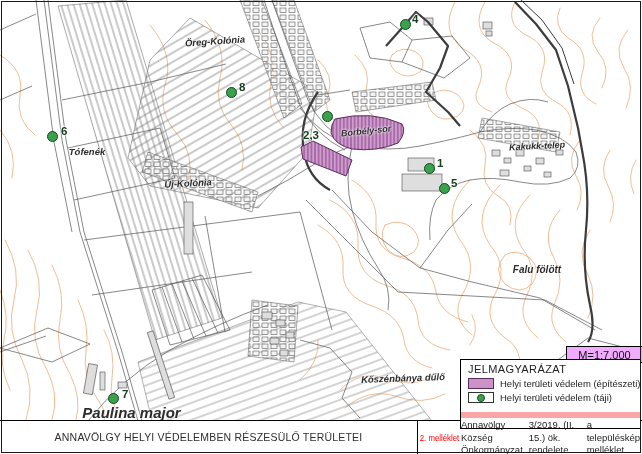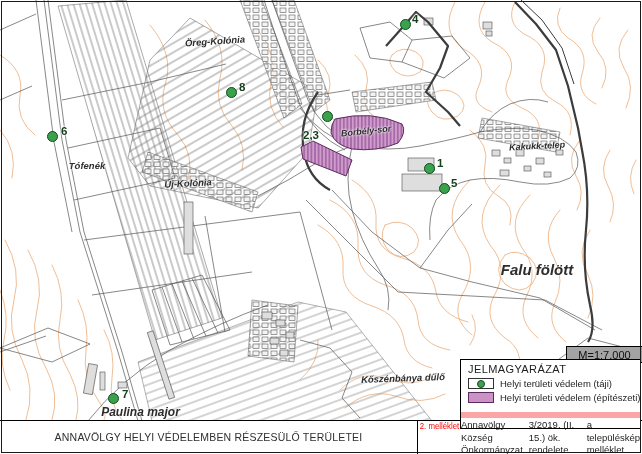--- a/index.html
+++ b/index.html
@@ -15,21 +15,21 @@
     position:absolute;z-index:12;font-weight:bold;font-size:11.5px;
     transform:translate(0,-50%);white-space:nowrap;
     text-shadow:0 0 2px #fff,0 0 2px #fff,0 0 3px #fff;
   }
   .place-label{
     position:absolute;z-index:11;font-style:italic;font-weight:bold;color:#2d2d2d;
     white-space:nowrap;text-shadow:0 0 2px rgba(255,255,255,.95),0 0 3px rgba(255,255,255,.9);
   }
   
   .scale-box{
-    position:absolute;left:566px;top:346px;width:75px;height:15px;background:#a3a3a3;
+    position:absolute;left:566px;top:346px;width:75px;height:15px;background:#f0abfc;
     border:1px solid #000;z-index:20;display:flex;align-items:center;justify-content:center;
     font-size:11px;color:#111;
   }
   
   .legend-col{position:absolute;left:460px;top:359px;width:181px;height:70px;background:#fff;border:1px solid #000;z-index:20;box-sizing:border-box;}
   .legend-body{padding:3px 5px 2px 7px;height:52px;box-sizing:border-box;}
   .legend-title{font-size:11px;color:#1d1d1d;letter-spacing:.4px;margin-bottom:3px;}
   .legend-row{display:flex;align-items:center;gap:6px;margin-bottom:3px;}
   .swatch{width:26px;height:11px;box-sizing:border-box;flex:0 0 auto;}
   .swatch.point{background:#fff;border:1px solid #333;display:flex;align-items:center;justify-content:center;}
@@ -38,21 +38,21 @@
   .attr-box{border-top:6px solid #fca5a5;height:40px;display:flex;flex-direction:row;align-items:center;justify-content:center;}
   .attr-line{font-size:9.5px;color:#1d1d1d;line-height:1.3;}
   
   .bottom-band{position:absolute;left:0;top:420px;width:642px;height:34px;z-index:15;display:flex;}
   .title-box{
     width:418px;border-top:1px solid #000;border-right:1px solid #000;background:#fff;
     display:flex;flex-direction:row;align-items:center;justify-content:center;box-sizing:border-box;
   }
   .title-line{font-size:10.5px;color:#2e2e2e;letter-spacing:.2px;line-height:1.35;}
   .annex-box{
-    width:43px;border-top:1px solid #000;background:#fff;display:flex;align-items:flex-start;
+    width:43px;border-top:1px solid #000;background:#fff;display:flex;align-items:center;
     justify-content:center;box-sizing:border-box;overflow:hidden;
   }
   .annex-text{font-size:8.5px;white-space:nowrap;transform:scaleX(.92);}
   .band-fill{flex:1;border-top:1px solid #000;background:#fff;box-sizing:border-box;}
 </style>
 </head>
 <body>
 
 <div class="sheet">
 
@@ -218,47 +218,47 @@
       <span class="marker-label" style="left: 303px; top: 103px; color: rgb(22, 64, 29); margin-top: 32px;">2,3</span>
       <div class="marker-dot" style="left: 46.5px; top: 130.5px; background: rgb(58, 162, 77); border: 1.5px solid rgb(18, 74, 30);"></div>
       <span class="marker-label" style="left: 61px; top: 131px; color: rgb(22, 64, 29);">6</span>
       <div class="marker-dot" style="left: 423.5px; top: 162.5px; background: rgb(58, 162, 77); border: 1.5px solid rgb(18, 74, 30);"></div>
       <span class="marker-label" style="left: 437px; top: 163px; color: rgb(22, 64, 29);">1</span>
       <div class="marker-dot" style="left: 438.5px; top: 182.5px; background: rgb(58, 162, 77); border: 1.5px solid rgb(18, 74, 30);"></div>
       <span class="marker-label" style="left: 451px; top: 183px; color: rgb(22, 64, 29);">5</span>
       <div class="marker-dot" style="left: 107.5px; top: 392.5px; background: rgb(58, 162, 77); border: 1.5px solid rgb(18, 74, 30);"></div>
       <span class="marker-label" style="left: 122px; top: 394px; color: rgb(22, 64, 29);">7</span>
       <span class="place-label" style="left: 215px; top: 41px; font-size: 9.5px; transform: translate(-50%, -50%) rotate(-4deg);">Öreg-Kolónia</span>
-      <span class="place-label" style="left: 87px; top: 165px; font-size: 9.5px; transform: translate(-50%, -50%) rotate(0deg);">Tófenék</span>
+      <span class="place-label" style="left: 87px; top: 151px; font-size: 9.5px; transform: translate(-50%, -50%) rotate(0deg);">Tófenék</span>
       <span class="place-label" style="left: 188px; top: 183px; font-size: 9.5px; transform: translate(-50%, -50%) rotate(-3deg);">Új-Kolónia</span>
       <span class="place-label" style="left: 366px; top: 131px; font-size: 9px; transform: translate(-50%, -50%) rotate(-6deg);">Borbély-sor</span>
       <span class="place-label" style="left: 537px; top: 146px; font-size: 9px; transform: translate(-50%, -50%) rotate(-3deg);">Kakukk-telep</span>
-      <span class="place-label" style="left: 537px; top: 269px; font-size: 15px; transform: translate(-50%, -50%) rotate(0deg);">Falu fölött</span>
+      <span class="place-label" style="left: 537px; top: 269px; font-size: 10px; transform: translate(-50%, -50%) rotate(0deg);">Falu fölött</span>
       <span class="place-label" style="left: 403px; top: 378px; font-size: 9.5px; transform: translate(-50%, -50%) rotate(-2deg);">Kőszénbánya dűlő</span>
-      <span class="place-label" style="left: 120px; top: 412px; font-size: 12px; transform: translate(-50%, -50%) rotate(0deg); padding-left: 41px;">Paulina major</span>
+      <span class="place-label" style="left: 111px; top: 412px; font-size: 15px; transform: translate(-50%, -50%) rotate(0deg); padding-left: 41px;">Paulina major</span>
     </div>
 
   <div class="scale-box">
     <span>M=1:7.000</span>
   </div>
 
   <div class="legend-col">
     <div class="legend-body">
       <div class="legend-title">JELMAGYARÁZAT</div>
       <div id="legend-rows">
+          <div class="legend-row">
+            <div class="swatch area" style="background: rgb(203, 146, 198); border: 1.2px solid rgb(92, 42, 96);"></div>
+            <span class="legend-label">Helyi területi védelem (építészeti)</span>
+          </div>
           <div class="legend-row">
             <div class="swatch point">
               <div class="dot" style="background: rgb(58, 162, 77); border: 1.3px solid rgb(28, 74, 35);"></div>
             </div>
             <span class="legend-label">Helyi területi védelem (táji)</span>
           </div>
-          <div class="legend-row">
-            <div class="swatch area" style="background: rgb(203, 146, 198); border: 1.2px solid rgb(92, 42, 96);"></div>
-            <span class="legend-label">Helyi területi védelem (építészeti)</span>
-          </div>
         </div>
     </div>
     <div class="attr-box">
       <div class="attr-line">Annavölgy Község Önkormányzat</div>
       <div class="attr-line">3/2019. (II. 15.) ök. rendelete</div>
       <div class="attr-line">a településkép melléklet</div>
     </div>
   </div>
 
   <div class="bottom-band">

